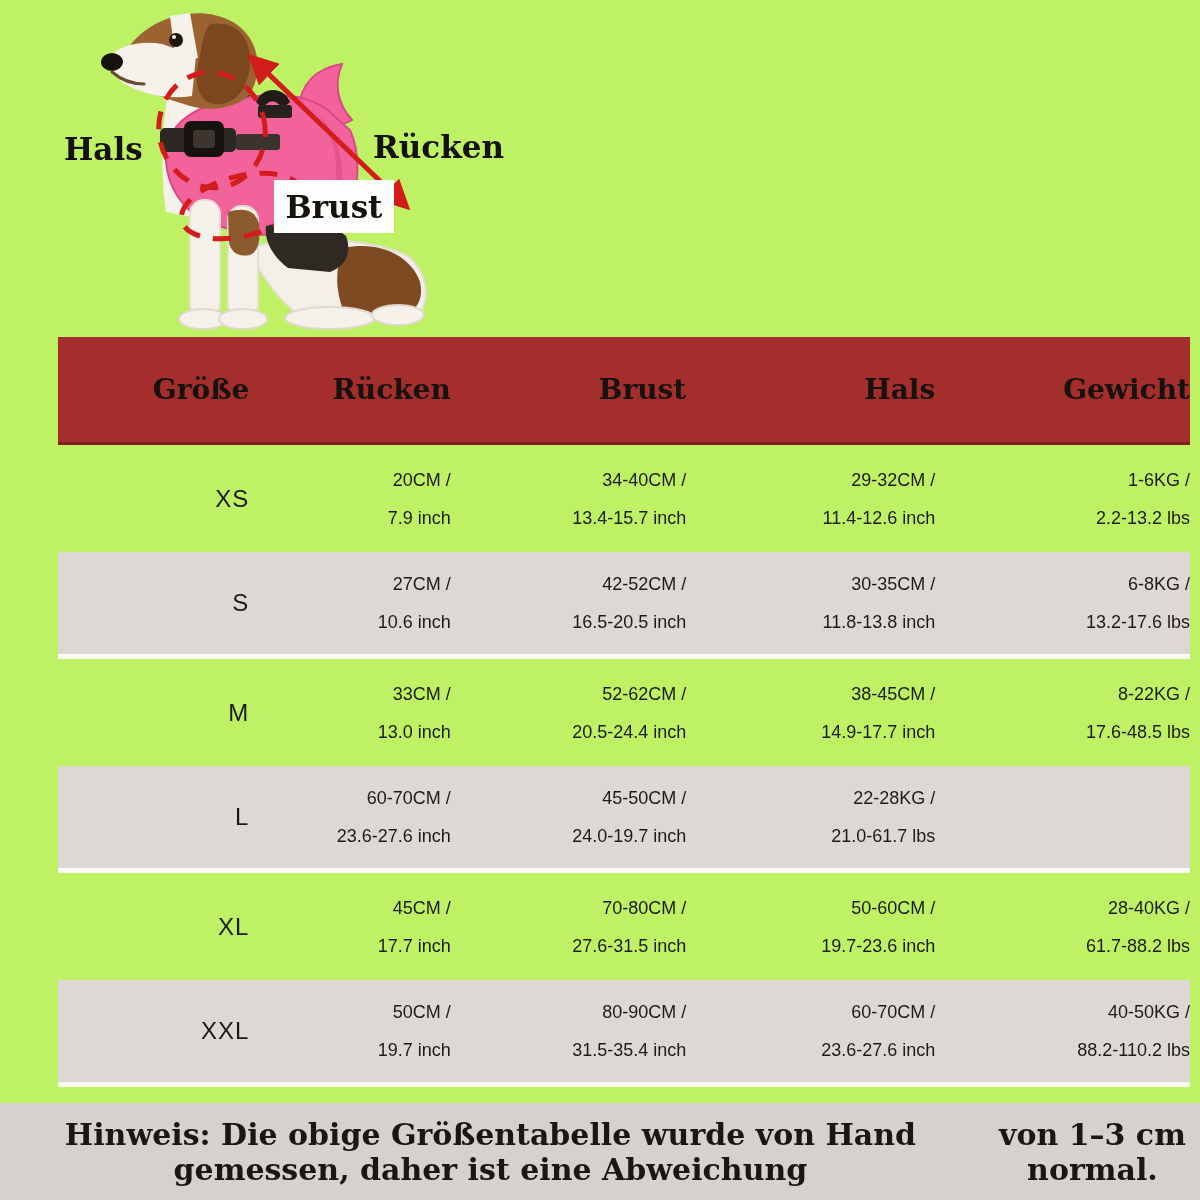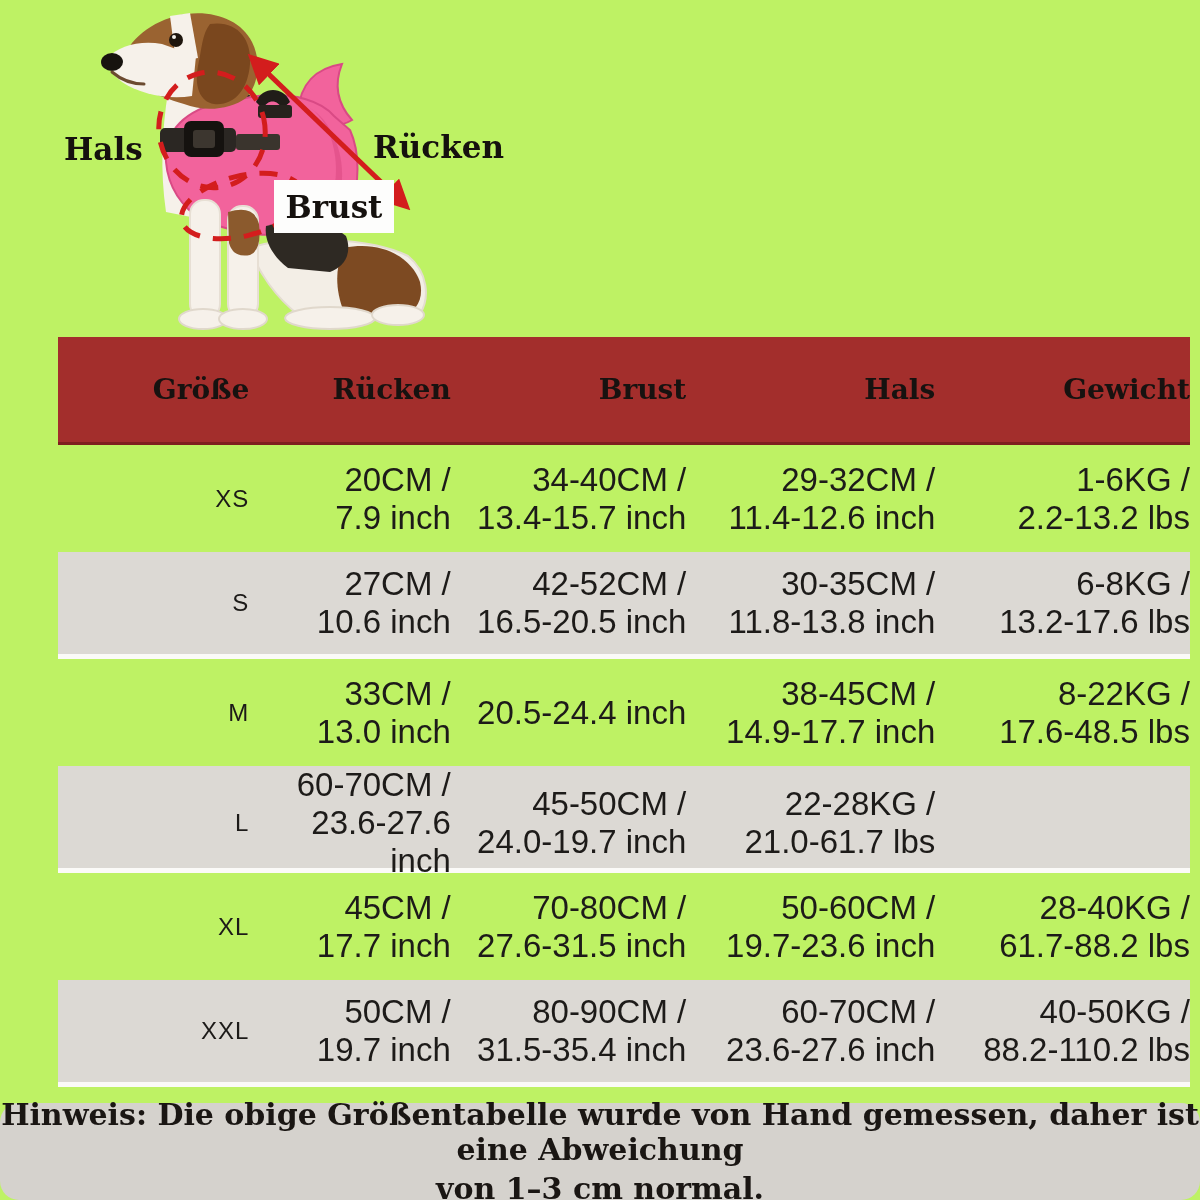--- a/index.html
+++ b/index.html
@@ -39,28 +39,27 @@
   .thead .hcell {
     font-family:"DejaVu Serif","Liberation Serif",serif;
     font-weight:bold; font-size:28px; color:#171210;
   }
   .row { height:107px; }
   .row--alt {
     background:var(--alt-row-bg,#dcd9d4);
     border-bottom:5px solid #fbfaf8; box-sizing:border-box;
   }
   .cell-size { font-size:24px; color:#1c1a18; letter-spacing:1px; }
-  .cell .l1, .cell .l2 { font-size:33px; line-height:38px; color:#1d1b19; }
+  .cell .l1, .cell .l2 { font-size:18px; line-height:38px; color:#1d1b19; }
   
   .note-bar {
     position:absolute; left:0; top:1103px; width:1200px; height:97px;
     background:var(--note-bg,#d5d2cd);
-    display:flex; flex-direction:column; align-items:center; justify-content:center;
+    display:flex; flex-direction:row; align-items:center; justify-content:center;
     gap:4px;
-    border-radius:19px;
   }
   .note-line {
     font-family:"DejaVu Serif","Liberation Serif",serif;
     font-weight:bold; font-size:30px; color:#1a1613; text-align:center;
   }
 </style>
 </head>
 <body>
 
 <div class="page">
@@ -172,20 +171,21 @@
       </div>
     </div>
 
     <div class="grid-row row">
       <div class="cell-size">M</div>
       <div class="cell">
         <div class="l1">33CM /</div>
         <div class="l2">13.0 inch</div>
       </div>
       <div class="cell">
+        <div class="l1">52-62CM /</div>
         <div class="l2">20.5-24.4 inch</div>
       </div>
       <div class="cell">
         <div class="l1">38-45CM /</div>
         <div class="l2">14.9-17.7 inch</div>
       </div>
       <div class="cell">
         <div class="l1">8-22KG /</div>
         <div class="l2">17.6-48.5 lbs</div>
       </div>

